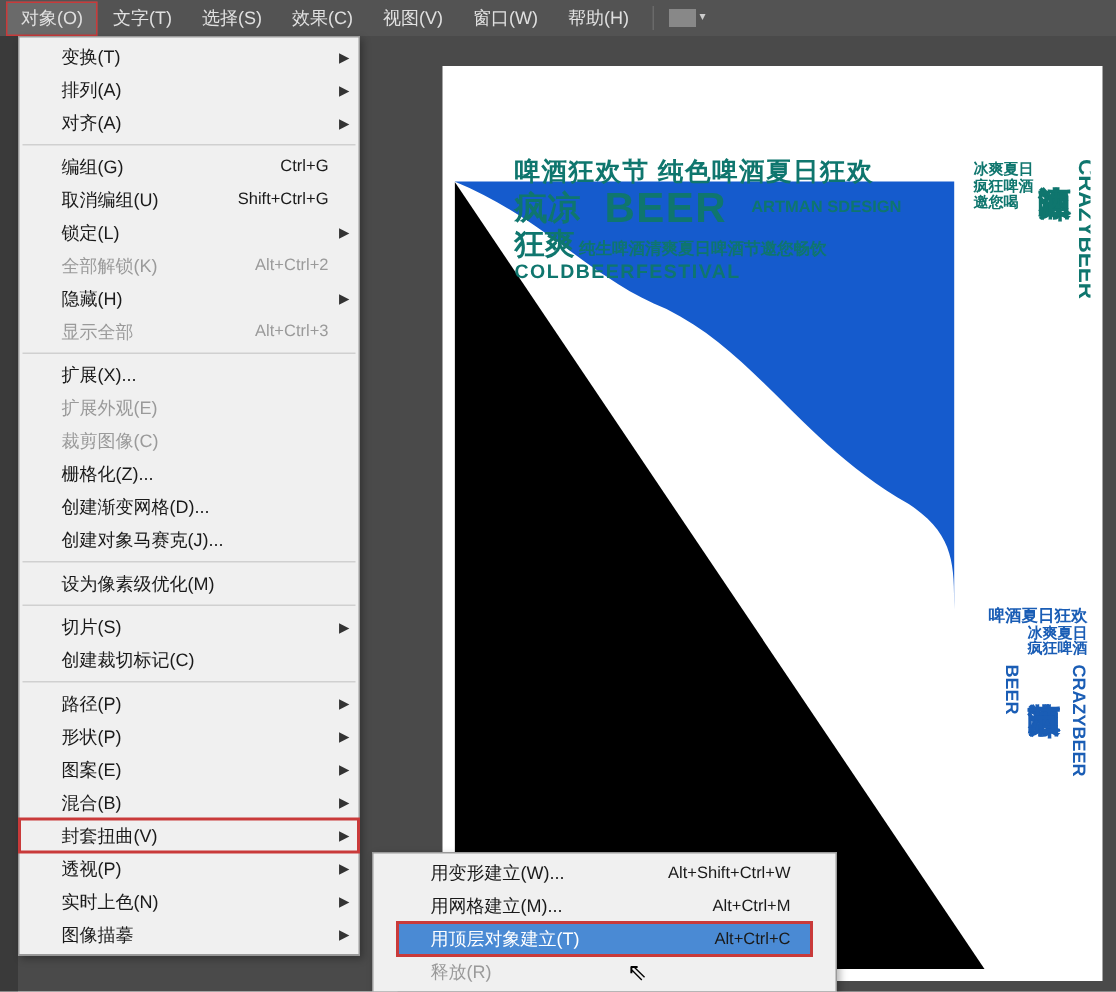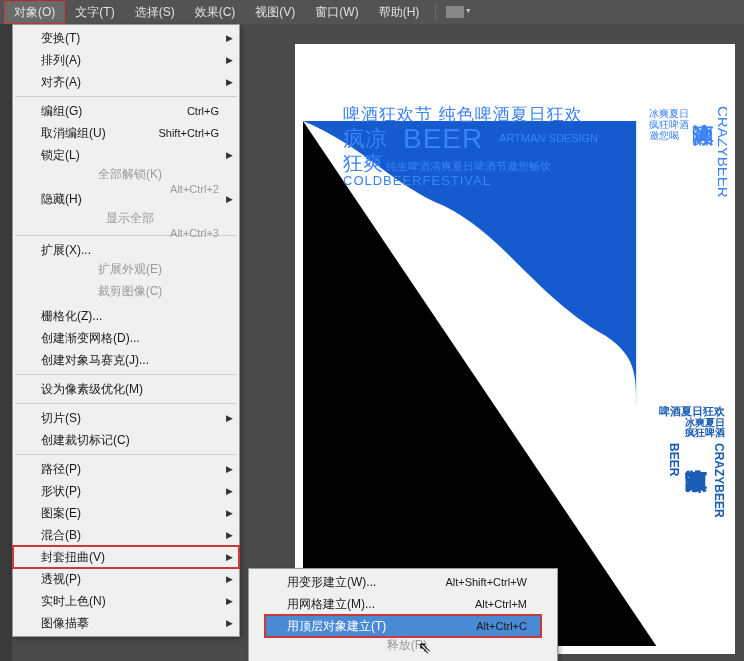--- a/index.html
+++ b/index.html
@@ -10,36 +10,36 @@
 .menubar-item.active { background: #6a6a6a; border: 1px solid #c93a3a; padding: 2px 9px; }
 .menubar-sep { width: 1px; height: 16px; background: #6a6a6a; margin: 0 6px; }
 .menubar-end { width: 18px; height: 12px; background: #888; margin-left: 4px; position: relative; }
 .menubar-end::after { content: "▾"; font-size: 8px; color: #ccc; position: absolute; right: -6px; top: 0; }
 
 .canvas { position: absolute; left: 265px; top: 24px; right: 0; bottom: 0; background: #4a4a4a; }
 .artboard { position: absolute; left: 30px; top: 20px; width: 440px; height: 610px; background: #fff; }
 .artboard-inner { position: absolute; inset: 22px 8px 8px 8px; overflow: hidden; }
 .black-tri { position: absolute; left: 0; top: 0; width: 100%; height: 100%; }
 .blue-tri { position: absolute; left: 0; top: 0; width: 100%; height: 100%; }
-.txt-top { position: absolute; top: 40px; left: 40px; right: 10px; color: #3b82f6; font-weight: normal; line-height: 1.05; }
+.txt-top { position: absolute; top: 40px; left: 40px; right: 10px; color: #0f766e; font-weight: bold; line-height: 1.05; }
 .txt-top .l1 { font-size: 17px; letter-spacing: 1px; }
 .txt-top .l2 { font-size: 28px; font-family: Arial; letter-spacing: 1px; }
 .txt-top .l3 { font-size: 11px; }
 .txt-top .l4 { font-size: 13px; letter-spacing: 1px; }
 .txt-top .side { position: absolute; right: 2px; top: 0; writing-mode: vertical-rl; font-size: 22px; }
 .txt-top .side2 { position: absolute; right: 28px; top: 2px; font-size: 10px; line-height: 1.1; }
 .txt-bot { position: absolute; right: 2px; top: 340px; color: #1a5db5; font-weight: bold; text-align: right; line-height: 1.05; }
 .txt-bot .l1 { font-size: 11px; }
 .txt-bot .vert { writing-mode: vertical-rl; display: inline-block; font-size: 22px; margin-top: 4px; }
 .txt-bot .vert2 { writing-mode: vertical-rl; display: inline-block; font-size: 12px; margin-top: 4px; vertical-align: top; }
 .txt-bot .sm { font-size: 10px; display: block; }
 
 .menu1 { position: absolute; left: 12px; top: 24px; width: 228px; background: #f0f0f0; border: 1px solid #9a9a9a; box-shadow: 2px 2px 5px rgba(0,0,0,.3); font-size: 12px; padding: 2px 0; }
 .mi { display: flex; align-items: center; height: 22px; padding: 0 20px 0 28px; position: relative; color: #1a1a1a; }
-.mi.dis { color: #9a9a9a; flex-direction: column; }
+.mi.dis { color: #9a9a9a; }
 .mi .sc { margin-left: auto; color: #1a1a1a; font-size: 11px; }
 .mi.dis .sc { color: #9a9a9a; }
 .mi .arr { position: absolute; right: 6px; font-size: 9px; color: #333; }
 .msep { height: 1px; background: #d0d0d0; margin: 3px 2px; }
 .mi.hl { outline: 2px solid #c93a3a; outline-offset: -1px; }
 .mi.sel { background: #4a8ad4; color: #fff; }
 
 .menu2 { position: absolute; left: 248px; top: 568px; width: 310px; background: #f0f0f0; border: 1px solid #9a9a9a; box-shadow: 2px 2px 5px rgba(0,0,0,.3); font-size: 12px; padding: 2px 16px; }
 .menu2 .mi { padding: 0 14px 0 22px; }
 .cursor { position: absolute; left: 418px; top: 638px; font-size: 16px; color: #000; pointer-events:none; }

